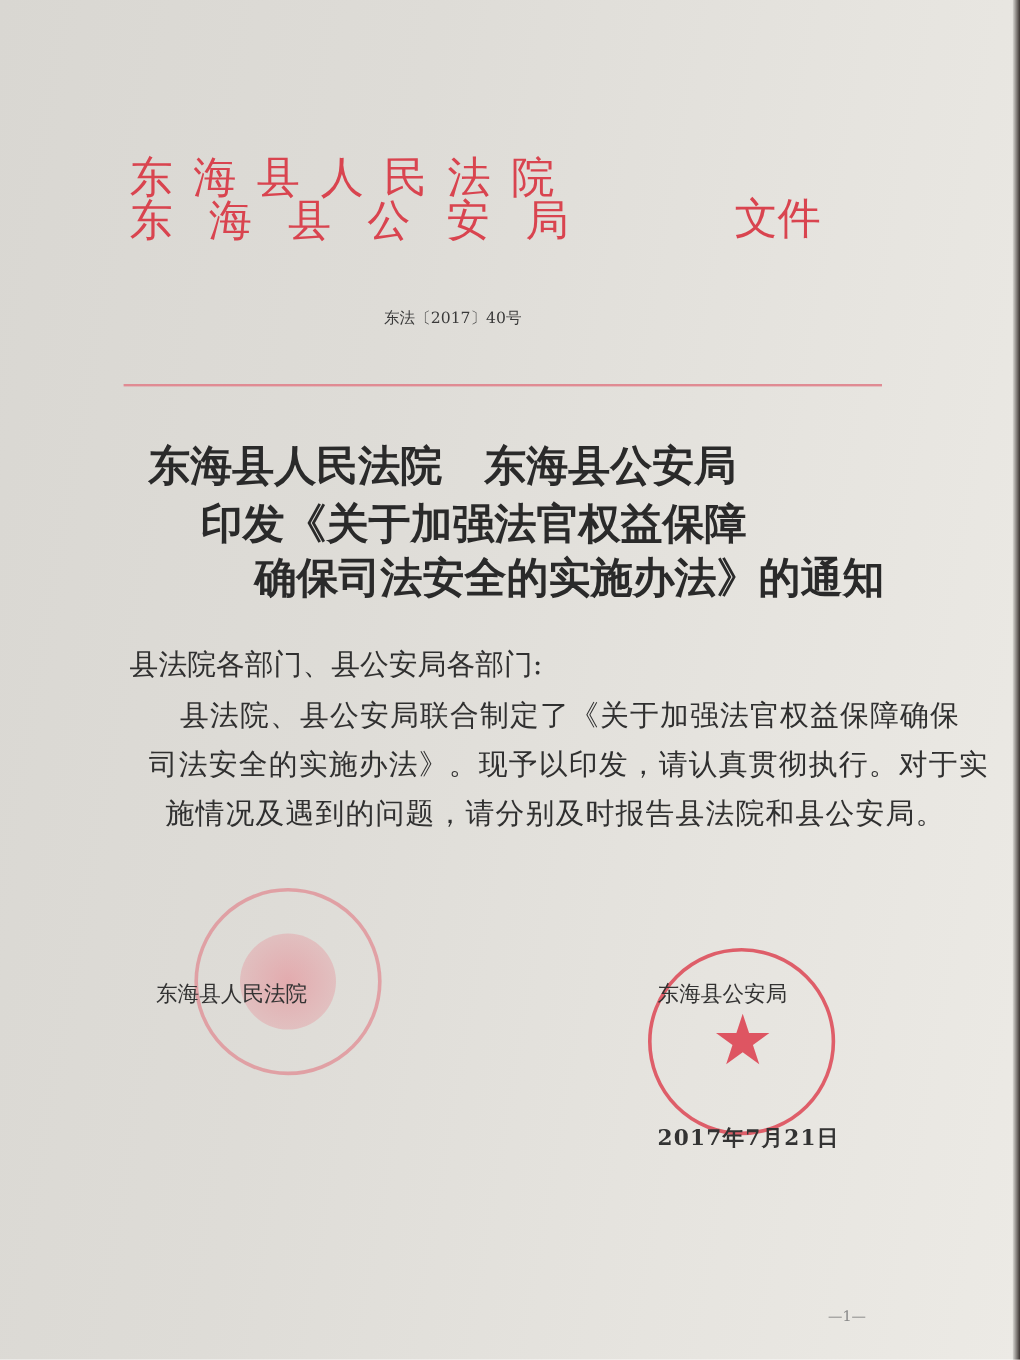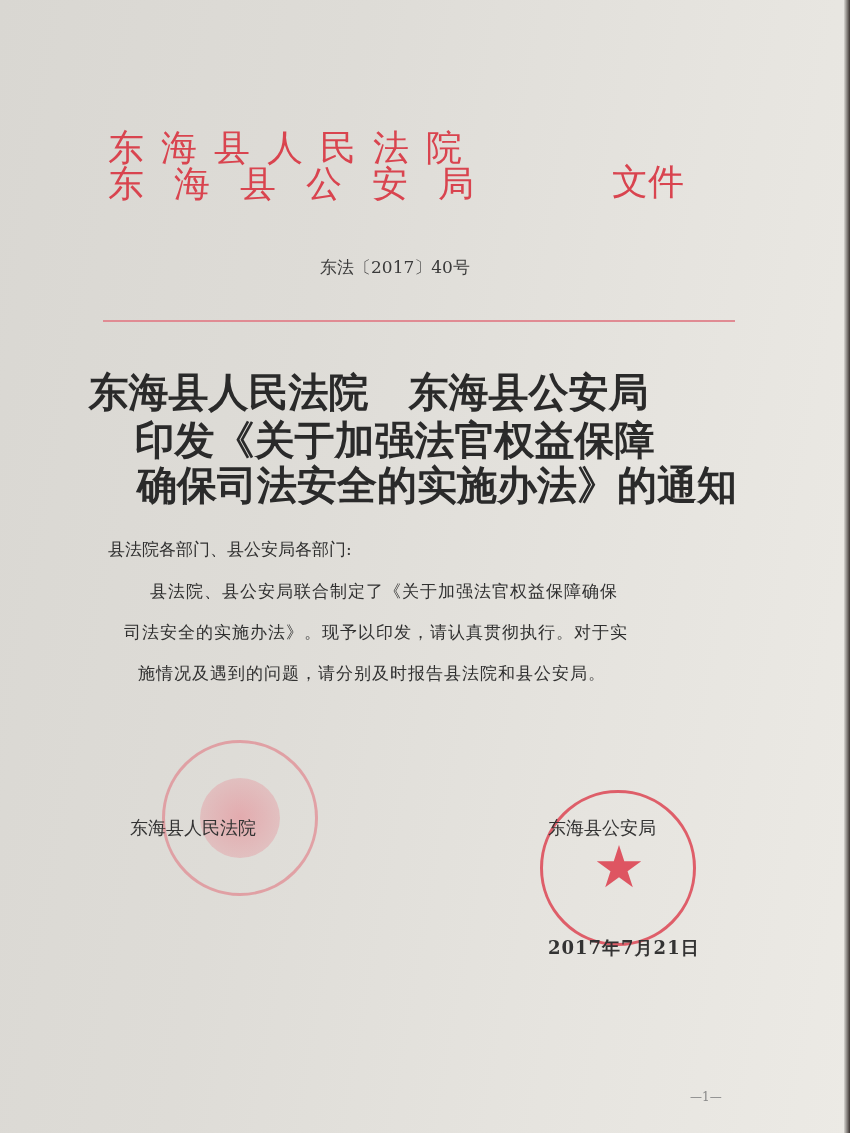--- a/index.html
+++ b/index.html
@@ -7,25 +7,25 @@
     width: 850px; height: 1133px; overflow: hidden; position: relative;
     background: linear-gradient(100deg, #d9d7d2 0%, #dedcd7 35%, #e6e4df 70%, #eceae5 100%);
     font-family: "DejaVu Serif", "Liberation Serif", serif;
     color: #2b2b2b;
   }
   .edge { position: absolute; right: 0; top: 0; width: 6px; height: 100%; background: linear-gradient(90deg, #d8d6d1, #3a3330); }
   .header-red { position: absolute; color: #d9444f; font-family: "DejaVu Serif", serif; }
   .h1 { left: 108px; top: 124px; font-size: 36px; letter-spacing: 17px; }
   .h2 { left: 108px; top: 160px; font-size: 36px; letter-spacing: 30px; }
   .wenjian { left: 612px; top: 158px; font-size: 36px; letter-spacing: 0; }
-  .docno { position: absolute; left: 320px; top: 256px; font-size: 17px; color: #3a3a3a; }
+  .docno { position: absolute; left: 320px; top: 256px; font-size: 13px; color: #3a3a3a; }
   .redline { position: absolute; left: 103px; top: 320px; width: 632px; height: 2px; background: #e08b93; }
-  .title { position: absolute; left: 0; width: 737px; text-align: center; font-size: 40px; font-weight: bold; color: #2a2a2a; }
+  .title { position: absolute; left: 0; width: 737px; text-align: center; font-size: 35px; font-weight: bold; color: #2a2a2a; }
   .t1 { top: 365px; } .t2 { top: 413px; margin-left: 26px; } .t3 { top: 458px; text-align: right; }
-  .para { position: absolute; font-size: 17px; color: #303030; white-space: nowrap; text-align: right; }
+  .para { position: absolute; font-size: 24px; color: #303030; white-space: nowrap; text-align: right; }
   .p0 { left: 108px; top: 538px; }
   .p1 { left: 150px; top: 580px; letter-spacing: 1px; }
   .p2 { left: 124px; top: 621px; letter-spacing: 1px; font-family: Liberation Serif, serif; }
   .p3 { left: 108px; top: 662px; letter-spacing: 1px; margin-left: 30px; }
   .seal { position: absolute; border-radius: 50%; border: 3px solid rgba(222,80,90,0.75); }
   .seal1 { left: 162px; top: 740px; width: 150px; height: 150px; border-color: rgba(225,120,130,0.6); }
   .seal1 .emblem { position: absolute; left: 35px; top: 35px; width: 80px; height: 80px; border-radius: 50%; background: radial-gradient(circle, rgba(230,130,140,0.55), rgba(230,140,150,0.25)); }
   .seal2 { left: 540px; top: 790px; width: 150px; height: 150px; border-color: rgba(220,60,75,0.8); }
   .star { position: absolute; left: 50px; top: 45px; font-size: 58px; color: rgba(220,60,75,0.85); line-height: 1; }
   .sign { position: absolute; font-size: 18px; color: #333; }

